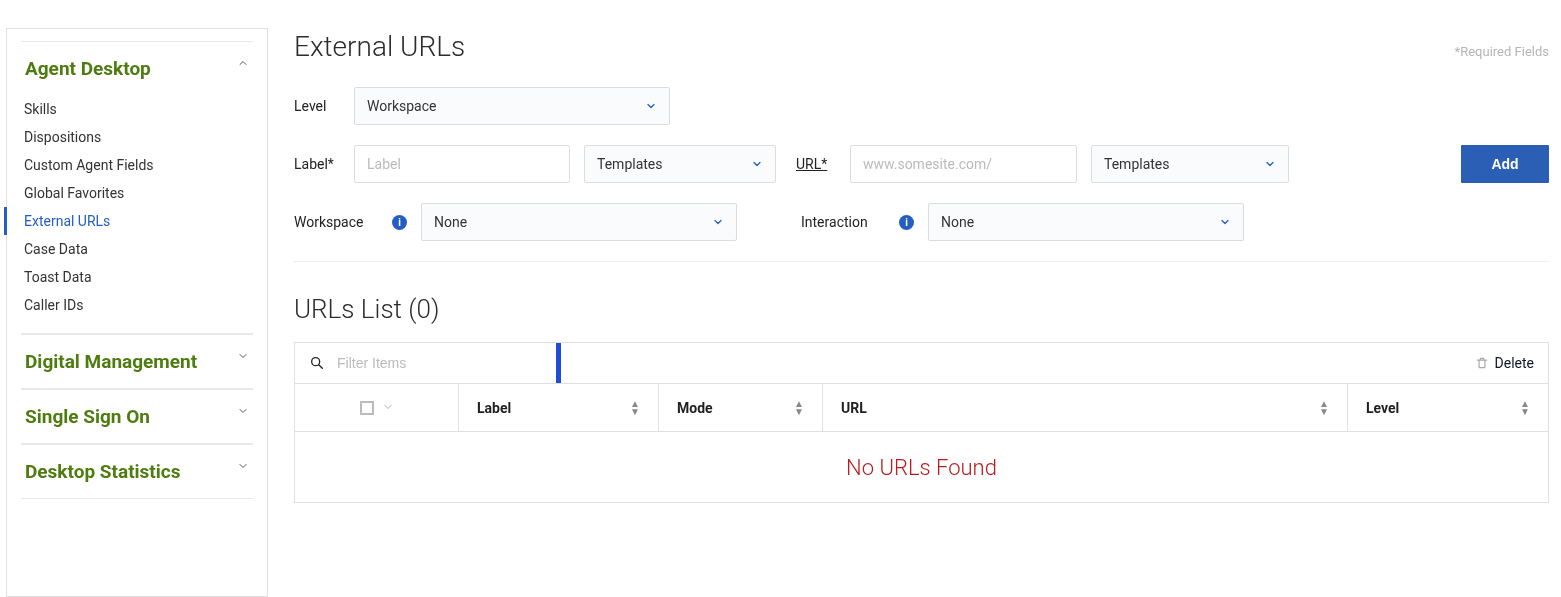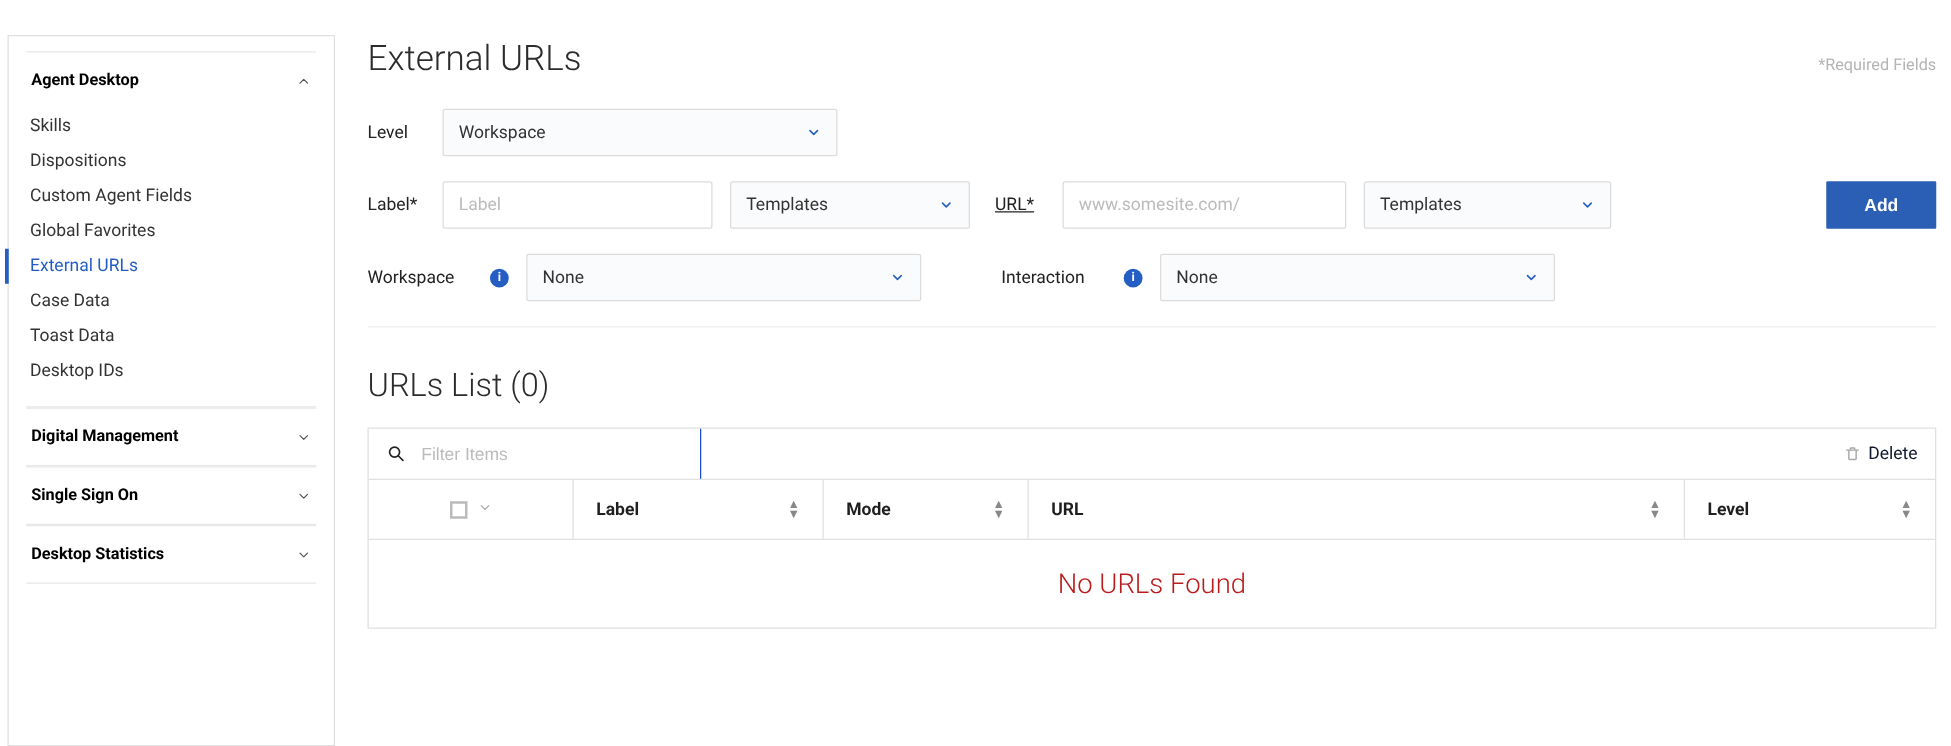--- a/index.html
+++ b/index.html
@@ -21,27 +21,27 @@
     margin: 28px 0 0 6px;
     padding: 12px 0;
   }
   .sb-section {
     border-top: 1px solid #e8e8e8;
     border-bottom: 1px solid #e8e8e8;
     margin: 0 14px;
   }
   .sb-header {
     display: flex;
-    align-items: center;
+    align-items: flex-start;
     justify-content: space-between;
     padding: 15px 4px;
     font-weight: 700;
-    font-size: 13px;
+    font-size: 19px;
     cursor: pointer;
-    color: #000000;
+    color: #4d7c0f;
   }
   .sb-caret { font-size: 13px; color: #555; }
   .sb-items { padding: 0 0 14px 0; }
   .sb-item {
     padding: 6px 4px;
     font-size: 14px;
     color: #333;
     cursor: pointer;
     border-left: 3px solid transparent;
     margin-left: -17px;
@@ -118,21 +118,21 @@
   .tbl-topbar {
     display: flex;
     align-items: center;
     justify-content: space-between;
     border-bottom: 1px solid #e0e0e0;
   }
   .filter-box {
     display: flex; align-items: center; gap: 10px;
     padding: 0 14px;
     height: 40px;
-    border-right: 1px solid #1d4ed8;
+    border-right: 5px solid #1d4ed8;
     width: 266px;
   }
   .filter-box input {
     border: none; outline: none; font-size: 14px; flex: 1;
     background: transparent; color: #333;
   }
   .filter-box input::placeholder { color: #bbb; }
   .delete-btn {
     display: flex; align-items: center; gap: 6px;
     color: #0f172a; font-size: 14px;
@@ -179,21 +179,21 @@
         </span>
       </div>
       <div class="sb-items">
         <div class="sb-item">Skills</div>
         <div class="sb-item">Dispositions</div>
         <div class="sb-item">Custom Agent Fields</div>
         <div class="sb-item">Global Favorites</div>
         <div class="sb-item active">External URLs</div>
         <div class="sb-item">Case Data</div>
         <div class="sb-item">Toast Data</div>
-        <div class="sb-item">Desktop IDs</div>
+        <div class="sb-item">Caller IDs</div>
       </div>
     </div>
 
 
     <div class="sb-section">
       <div class="sb-header">
         <span>Digital Management</span>
         <span class="sb-caret">
           <svg class="icon" width="12" height="12" viewBox="0 0 24 24">
               <path d="M6 9l6 6 6-6" stroke="#555" stroke-width="2" fill="none" stroke-linecap="round" stroke-linejoin="round"></path>

